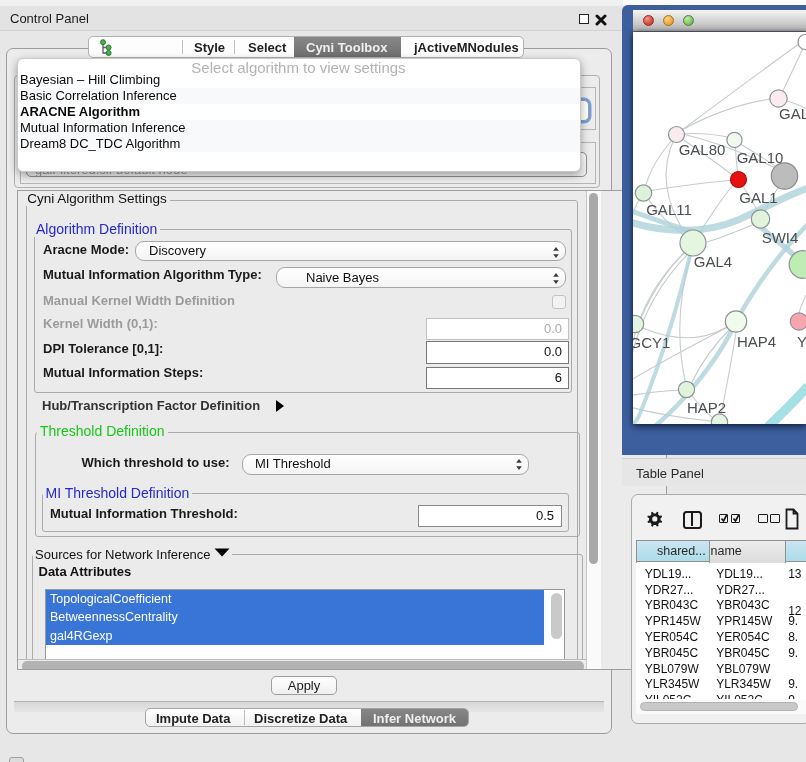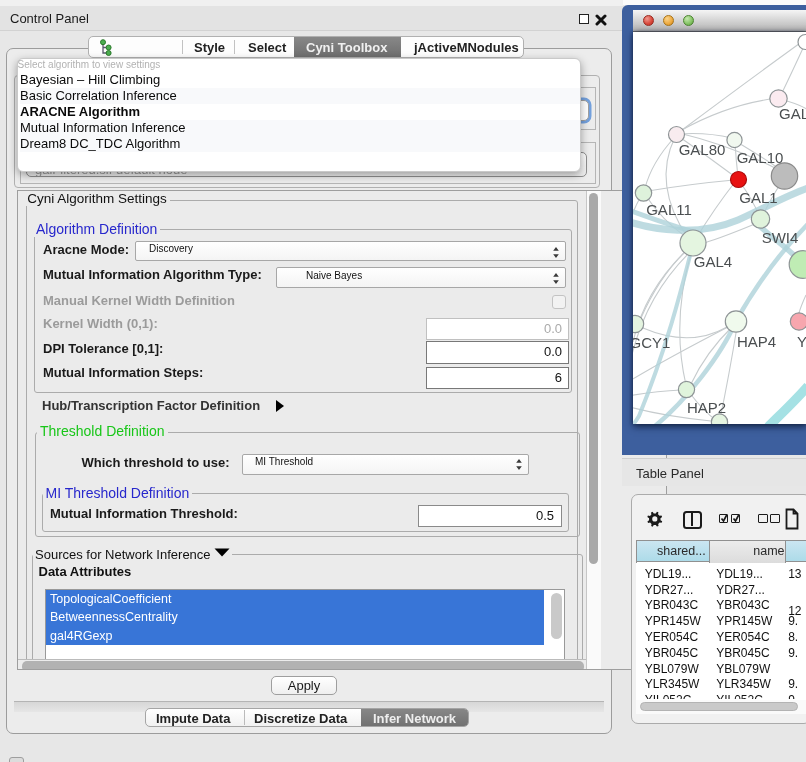--- a/index.html
+++ b/index.html
@@ -1,19 +1,19 @@
 <!DOCTYPE html>
 <html><head>
 <meta charset="utf-8">
 <style>
 * { margin:0; padding:0; box-sizing:border-box; }
 html,body { width:806px; height:762px; overflow:hidden; }
 body { background:#e7e7e7; font-family:"Liberation Sans", sans-serif; position:relative; }
 .abs { position:absolute; }
-.combo { background:linear-gradient(#ffffff,#f4f4f4); border:1px solid #a7a7a7; border-radius:2px; font-size:10px; color:#111; }
+.combo { background:linear-gradient(#ffffff,#f4f4f4); border:1px solid #a7a7a7; border-radius:9px; font-size:13px; color:#111; }
 .combo .arr { right:6.5px; top:3.5px; }
 .trow { position:relative; height:15.8px; white-space:nowrap; }
 .trow span { position:absolute; top:0.8px; }
 </style>
 </head>
 <body>
 
 <div class="abs" style="left:0;top:0;width:2px;height:7px;background:#8f8f8f;"></div>
 
 <div class="abs" style="left:0;top:0;width:623px;height:6px;background:#f0f0f0;"></div>
@@ -55,21 +55,21 @@
 <div class="abs" style="left:20px;top:87px;width:576px;height:43px;border:1px solid #b5b5b5;background:#ececec;"></div>
 <div class="abs" style="left:20px;top:142px;width:576px;height:42px;border:1px solid #b5b5b5;background:#ececec;"></div>
 
 <div class="abs" style="left:26px;top:152px;width:561px;height:25px;border:1px solid #8e8e8e;border-radius:5px;background:linear-gradient(#fff,#ededed);overflow:hidden;">
   <span class="abs" style="left:8px;top:9px;font-size:13px;color:#9a9a9a;">galFiltered.sif default node</span>
 </div>
 
 <div class="abs" style="left:26px;top:100px;width:563px;height:21px;border-radius:5px;background:#fff;border:1px solid #9f9f9f;box-shadow:0 0 0 2.5px #74a1dd;"></div>
 
 <div class="abs" style="left:16.5px;top:57.5px;width:564px;height:114px;background:#fff;border:1px solid #c9c9c9;border-radius:6px;box-shadow:0 3px 9px rgba(0,0,0,0.35);">
-  <div style="height:13.5px;font-size:10px;color:#b2b2b2;text-align:left;">Select algorithm to view settings</div>
+  <div style="height:13.5px;font-size:15px;color:#b2b2b2;text-align:center;">Select algorithm to view settings</div>
   <div style="font-size:13px;color:#0a0a0a;line-height:15.9px;padding-left:2.5px;">
     <div>Bayesian – Hill Climbing</div>
     <div style="background:#f8f9fb;">Basic Correlation Inference</div>
     <div style="font-weight:bold;">ARACNE Algorithm</div>
     <div style="background:#f8f9fb;">Mutual Information Inference</div>
     <div style="background:#f8f9fb;">Dream8 DC_TDC Algorithm</div>
   </div>
 </div>
 
 <div class="abs" id="scrollpane" style="left:17px;top:190px;width:650px;height:480px;border:1px solid #9e9e9e;background:#ebebeb;overflow:hidden;">
@@ -273,21 +273,21 @@
   <div class="abs" style="left:126px;top:18.5px;width:9.5px;height:9.5px;border:1.6px solid #1b1b1b;border-radius:1px;"></div>
   <div class="abs" style="left:138px;top:18.5px;width:9.5px;height:9.5px;border:1.6px solid #1b1b1b;border-radius:1px;"></div>
   <svg class="abs" style="left:152.5px;top:13px;" width="14" height="22" viewBox="0 0 14 22">
       <path d="M1.5 1.5 L8.5 1.5 L12.5 5.5 L12.5 20.5 L1.5 20.5 Z M8.5 1.5 L8.5 5.5 L12.5 5.5" stroke="#1b1b1b" stroke-width="1.8" fill="none"></path>
     </svg>
 
   <div class="abs" style="left:3.7px;top:45.3px;width:176px;height:174px;background:#fff;">
 
     <div class="abs" style="left:0;top:0;width:176px;height:22px;background:linear-gradient(#cbe5f1,#addbe9);border-top:1px solid #909090;border-bottom:1px solid #909090;font-size:12.5px;color:#2a2a2a;">
       <div class="abs" style="left:0;top:0;width:76.3px;height:22px;border-left:1px solid #909090;text-align:center;line-height:21px;padding-left:14px;">shared...</div>
-      <div class="abs" style="left:73.8px;top:0;width:76.1px;height:22px;background:linear-gradient(#ececec,#dcdcdc);border-left:1px solid #909090;border-right:1px solid #909090;text-align:right;line-height:21px;">name</div>
+      <div class="abs" style="left:73.8px;top:0;width:76.1px;height:22px;background:linear-gradient(#ececec,#dcdcdc);border-left:1px solid #909090;border-right:1px solid #909090;text-align:left;line-height:21px;">name</div>
       <div class="abs" style="left:151.8px;top:0;width:25px;height:22px;"></div>
     </div>
 
     <div class="abs" style="left:0;top:25.8px;width:176px;height:133.4px;font-size:12px;color:#111;overflow:hidden;">
       <div class="trow">
           <span style="left:9px;">YDL19...</span>
           <span style="left:80.5px;">YDL19...</span>
           <span style="left:152.5px;">13</span>
         </div>
       <div class="trow">

